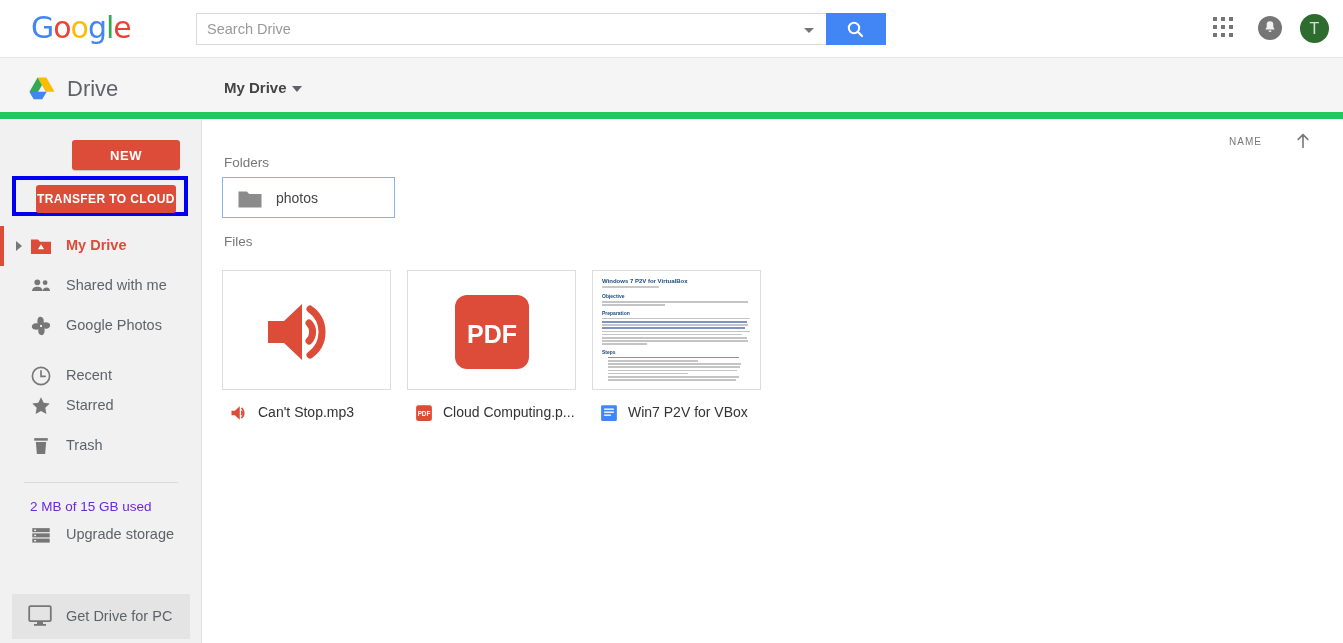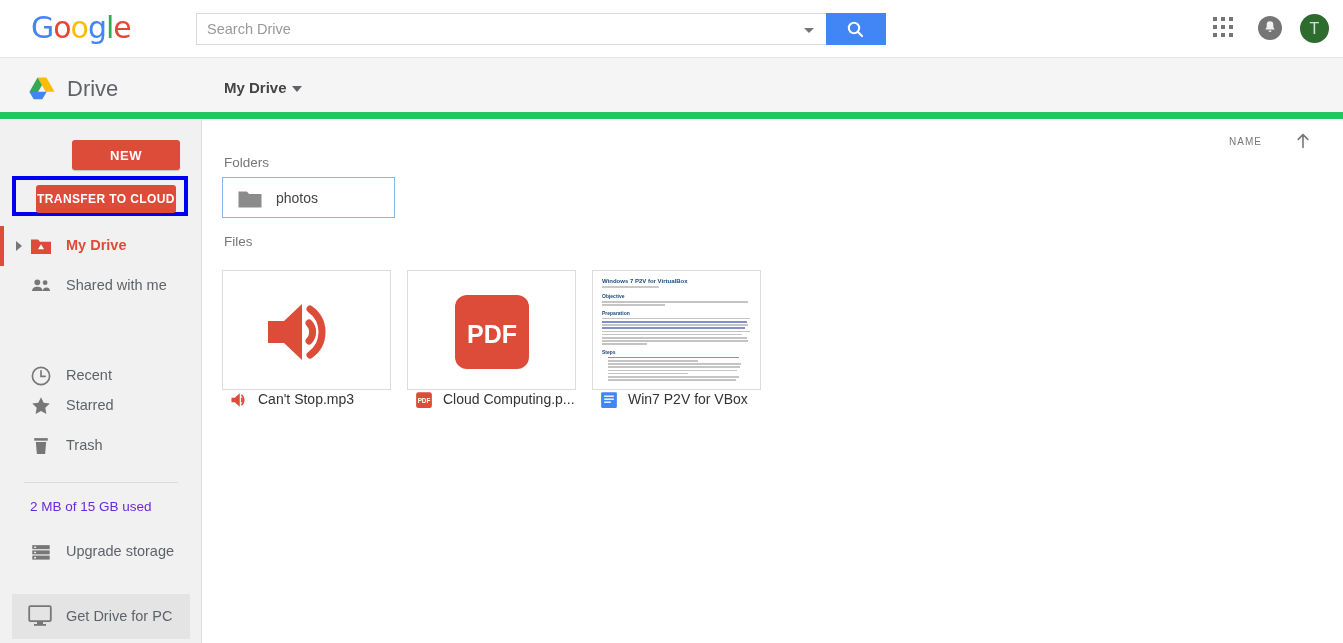--- a/index.html
+++ b/index.html
@@ -124,21 +124,21 @@
   }
   .active-bar {
     position: absolute; left: 0; top: 0; width: 4px; height: 40px; background: #dd4b39;
   }
   .sb-divider {
     position: absolute; left: 24px; top: 362px; width: 154px; height: 1px; background: #dadada;
   }
   .storage-text {
     position: absolute; left: 30px; top: 379px; font-size: 13.5px; color: #6d28d9;
   }
-  .upgrade-row { position: absolute; left: 0; top: 412px; width: 202px; height: 40px; cursor: pointer; }
+  .upgrade-row { position: absolute; left: 0; top: 395px; width: 202px; height: 40px; cursor: pointer; }
   .upgrade-row .nav-label { position: absolute; left: 66px; top: 11px; font-size: 14.5px; color: #5f6368; }
   .getdrive-row {
     position: absolute; left: 12px; top: 474px; width: 178px; height: 45px;
     background: #e4e4e4; cursor: pointer;
   }
   .getdrive-row .nav-label { position: absolute; left: 54px; top: 14px; font-size: 14.5px; color: #5f6368; }
   
   .main { position: absolute; left: 203px; top: 120px; width: 1140px; height: 523px; background: #fff; }
   .sort-name {
     position: absolute; left: 1026px; top: 16px; font-size: 10px;
@@ -152,21 +152,21 @@
     position: absolute; left: 19px; top: 57px; width: 173px; height: 41px;
     background: #fff; border: 1px solid #8ab4e8; cursor: pointer;
   }
   .folder-ico { position: absolute; left: 15px; top: 12px; }
   .folder-name { position: absolute; left: 53px; top: 12px; font-size: 14px; color: #444; text-align: center; }
   .file-card { position: absolute; top: 150px; width: 169px; cursor: pointer; }
   .file-thumb {
     position: relative; width: 169px; height: 120px; background: #fff;
     border: 1px solid #dcdcdc; overflow: hidden;
   }
-  .file-row { position: relative; height: 22px; }
+  .file-row { position: relative; margin-top: 13px; height: 22px; }
   .file-icon-sm { position: absolute; left: 8px; top: 1px; }
   .file-name { position: absolute; left: 36px; top: 1px; font-size: 14px; color: #333;
                white-space: nowrap; overflow: hidden; }
   
   .doc-page { position: absolute; left: 0; top: 0; width: 169px; height: 120px; background: #fff; padding: 7px 9px; }
   .doc-h1 { font-size: 6px; font-weight: bold; color: #1a4a7a; margin-bottom: 2px; }
   .doc-sub { height: 2px; width: 38%; background: #c9c9c9; margin-bottom: 5px; }
   .doc-h2 { font-size: 5px; font-weight: bold; color: #1a4a7a; margin: 4px 0 2px; }
   .doc-l { height: 1.6px; background: #c4c4c4; margin-bottom: 1.6px; }
   .doc-l.lnk { background: #7b93c9; }
@@ -263,20 +263,29 @@
   <div class="nav-item" style="top:146px">
     <svg class="nav-ico" viewBox="0 0 24 24">
       <circle cx="8" cy="8" r="3.2" fill="#777"></circle>
       <circle cx="16.5" cy="8.4" r="2.6" fill="#777"></circle>
       <path d="M2.2 17.5c0-3 2.7-4.6 5.8-4.6s5.8 1.6 5.8 4.6z" fill="#777"></path>
       <path d="M14 17.5c0-2.4 1.4-3.9 4-3.9s3.8 1.5 3.8 3.9z" fill="#777"></path>
     </svg>
     <span class="nav-label">Shared with me</span>
   </div>
 
+  <div class="nav-item" style="top:186px">
+    <svg class="nav-ico" viewBox="0 0 24 24">
+      <path d="M11 2c2.7 0 4 2 4 4.2V11H11.4C9.4 11 8 9.2 8 7c0-2.8 1.3-5 3-5z" fill="#777"></path>
+      <path d="M22 11c0 2.7-2 4-4.2 4H13v-3.6c0-2 1.8-3.4 4-3.4 2.8 0 5 1.3 5 3z" fill="#777"></path>
+      <path d="M13 22c-2.7 0-4-2-4-4.2V13h3.6c2 0 3.4 1.8 3.4 4 0 2.8-1.3 5-3 5z" fill="#777"></path>
+      <path d="M2 13c0-2.7 2-4 4.2-4H11v3.6c0 2-1.8 3.4-4 3.4-2.8 0-5-1.3-5-3z" fill="#777"></path>
+    </svg>
+    <span class="nav-label">Google Photos</span>
+  </div>
 
   <div class="nav-item" style="top:236px">
     <svg class="nav-ico" viewBox="0 0 24 24">
       <circle cx="12" cy="12" r="9.4" fill="none" stroke="#777" stroke-width="1.8"></circle>
       <path d="M12 6.4v6h4.6" fill="none" stroke="#777" stroke-width="1.8" stroke-linecap="round"></path>
     </svg>
     <span class="nav-label">Recent</span>
   </div>
 
   <div class="nav-item" style="top:266px">

